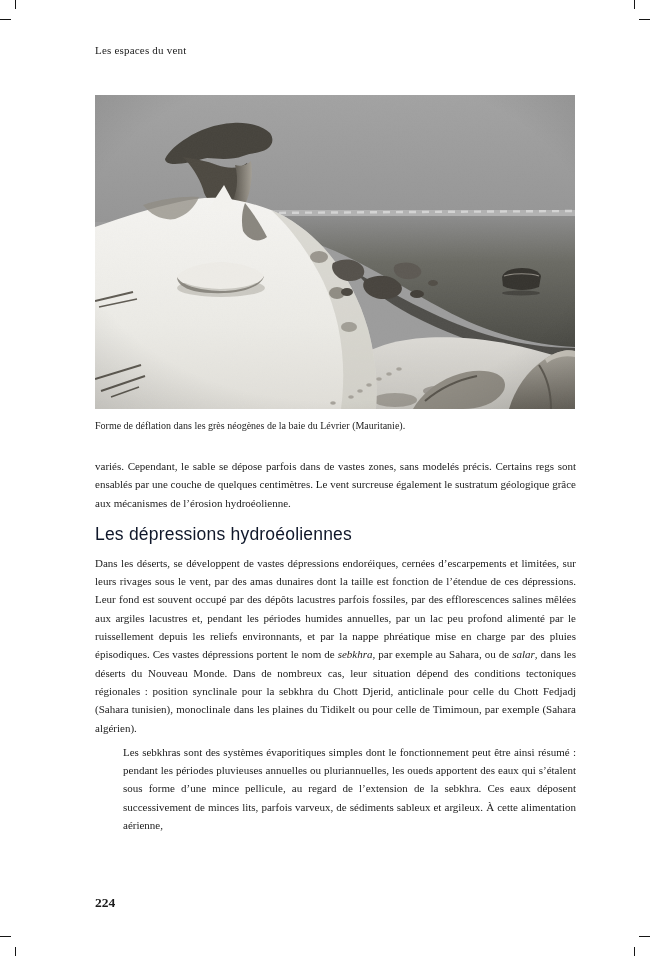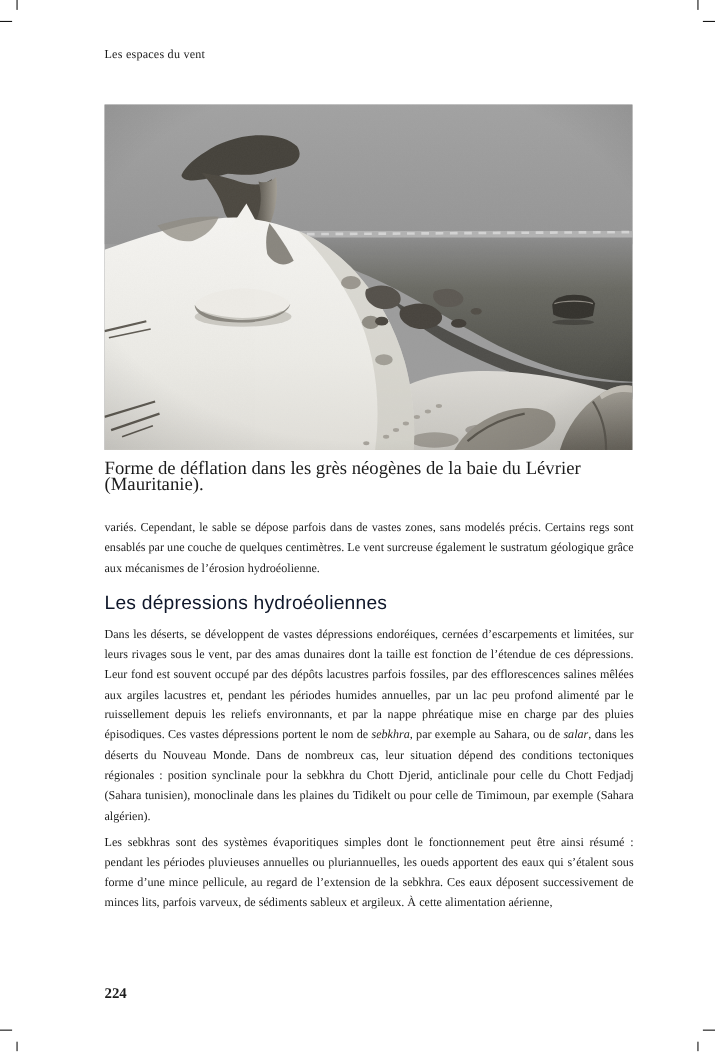--- a/index.html
+++ b/index.html
@@ -22,40 +22,40 @@
   .crop.bl-h{left:0;top:936px;}
   .crop.bl-v{left:15px;top:947px;}
   .crop.br-h{left:639px;top:936px;}
   .crop.br-v{left:634px;top:947px;}
 
   .column{position:absolute;left:95px;top:44px;width:481px;}
   .running-header{font-size:11px;line-height:13px;letter-spacing:.2px;}
   figure.figure{margin:38px 0 0 0;padding:0;}
   .photo{width:480px;height:314px;display:block;background:#9c9c9c;}
   .photo svg{display:block;}
-  figcaption.caption{margin-top:10px;font-size:17px;line-height:14px;}
+  figcaption.caption{margin-top:10px;font-size:10px;line-height:14px;}
   p.body-par{
     margin:0;
     font-size:11px;
     line-height:18.3px;
     text-align:justify;
     text-justify:inter-word;
   }
   p.p1{margin-top:24px;}
   h2.section-heading{
     margin:11px 0 0 0;
     font-family:"Liberation Sans","DejaVu Sans",sans-serif;
     font-weight:400;
     font-size:17.5px;
     line-height:22px;
     color:#0f172a;
     letter-spacing:.2px;
   }
   p.p2{margin-top:9px;}
-  p.p3{margin-top:6px;}
+  p.p3{margin-top:6px;margin-left:28px;}
   .page-number{
     position:absolute;left:95px;top:895px;
     font-size:13.5px;font-weight:700;
   }
   em{font-style:italic;}
 </style>
 </head>
 <body>
 
 <div class="page">

